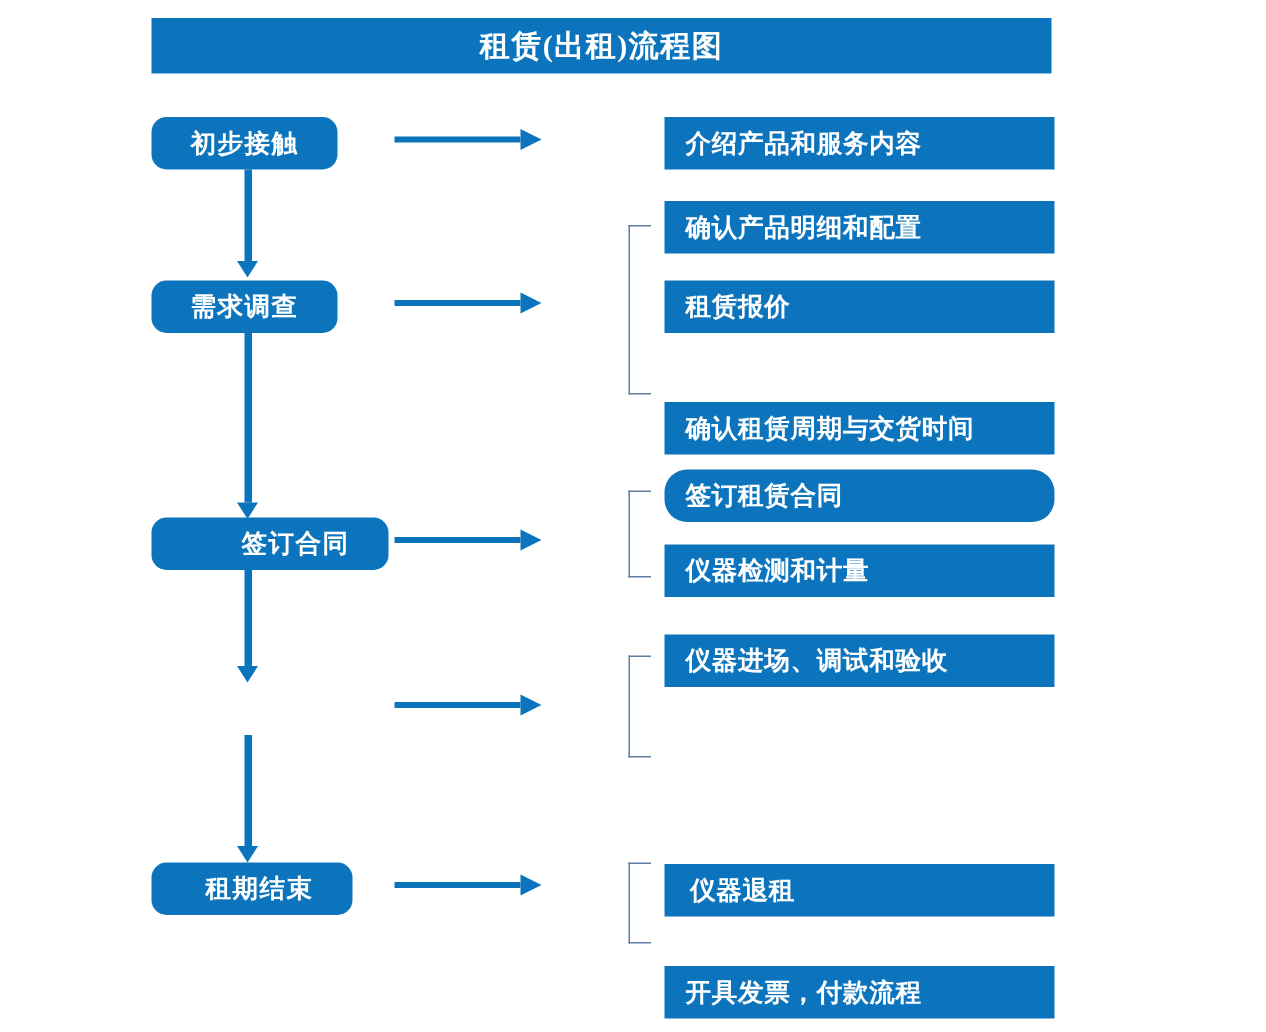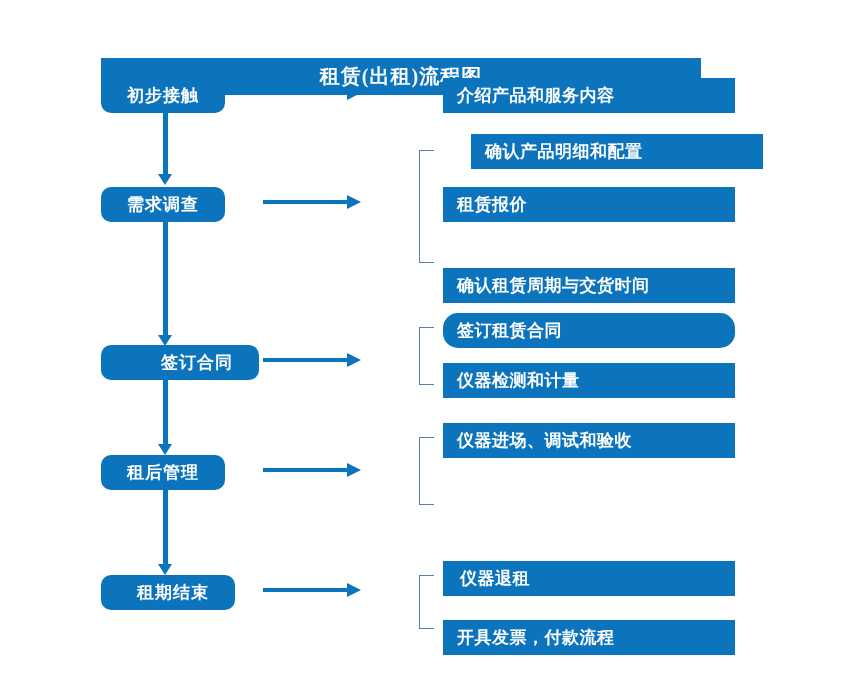--- a/index.html
+++ b/index.html
@@ -27,21 +27,20 @@
     width: 600px;
     height: 37px;
     background: #0C74BC;
     color: #ffffff;
     font-size: 20px;
     font-weight: bold;
     display: flex;
     align-items: center;
     justify-content: center;
     letter-spacing: 1px;
-    margin-top: 46px;
   }
 
   
   .stage-box {
     position: absolute;
     left: 101px;
     width: 124px;
     height: 35px;
     background: #0C74BC;
     color: #ffffff;
@@ -51,21 +50,21 @@
     align-items: center;
     justify-content: center;
     letter-spacing: 1px;
     border-radius: 10px;
   }
 
   
   .detail-box {
     position: absolute;
     left: 443px;
-    width: 292px;
+    width: 260px;
     height: 35px;
     background: #0C74BC;
     color: #ffffff;
     font-size: 17px;
     font-weight: bold;
     display: flex;
     align-items: center;
     padding-left: 14px;
     box-sizing: border-box;
     letter-spacing: 0.5px;
@@ -155,21 +154,21 @@
 
   <div class="stage-box" style="top:187px;">需求调查</div>
 
   <div class="h-arrow" style="left:263px; top:195px;">
     <div class="shaft"></div>
     <div class="head"></div>
   </div>
 
   <div class="bracket" style="top:150px; height:113px;"></div>
 
-  <div class="detail-box" style="top:134px;margin-left:28px;">确认产品明细和配置</div>
+  <div class="detail-box" style="top:134px;">确认产品明细和配置</div>
 
   <div class="detail-box" style="top:187px;">租赁报价</div>
 
   <div class="detail-box" style="top:244px;margin-top:24px;">确认租赁周期与交货时间</div>
 
   <div class="v-arrow" style="top:222px; height:124px;">
     <div class="shaft" style="height:113px;"></div>
     <div class="head"></div>
   </div>
 
@@ -184,21 +183,20 @@
 
   <div class="detail-box" style="top:313px;border-radius:15px;">签订租赁合同</div>
 
   <div class="detail-box" style="top:363px;">仪器检测和计量</div>
 
   <div class="v-arrow" style="top:380px; height:75px;">
     <div class="shaft" style="height:64px;"></div>
     <div class="head"></div>
   </div>
 
-  <div class="stage-box" style="top:455px;">租后管理</div>
 
   <div class="h-arrow" style="left:263px; top:463px;">
     <div class="shaft"></div>
     <div class="head"></div>
   </div>
 
   <div class="bracket" style="top:437px; height:68px;"></div>
 
   <div class="detail-box" style="top:423px;">仪器进场、调试和验收</div>
 
@@ -210,17 +208,17 @@
 
   <div class="stage-box" style="top:575px;padding-left:10px;">租期结束</div>
 
   <div class="h-arrow" style="left:263px; top:583px;">
     <div class="shaft"></div>
     <div class="head"></div>
   </div>
 
   <div class="bracket" style="top:575px; height:54px;"></div>
 
-  <div class="detail-box" style="top:561px;padding-left:17px;">仪器退租</div>
-
-  <div class="detail-box" style="top:620px;">开具发票，付款流程</div>
+  <div class="detail-box" style="top:576px;padding-left:17px;">仪器退租</div>
+
+  <div class="detail-box" style="top:644px;">开具发票，付款流程</div>
 
 </div>
 
 </body></html>

